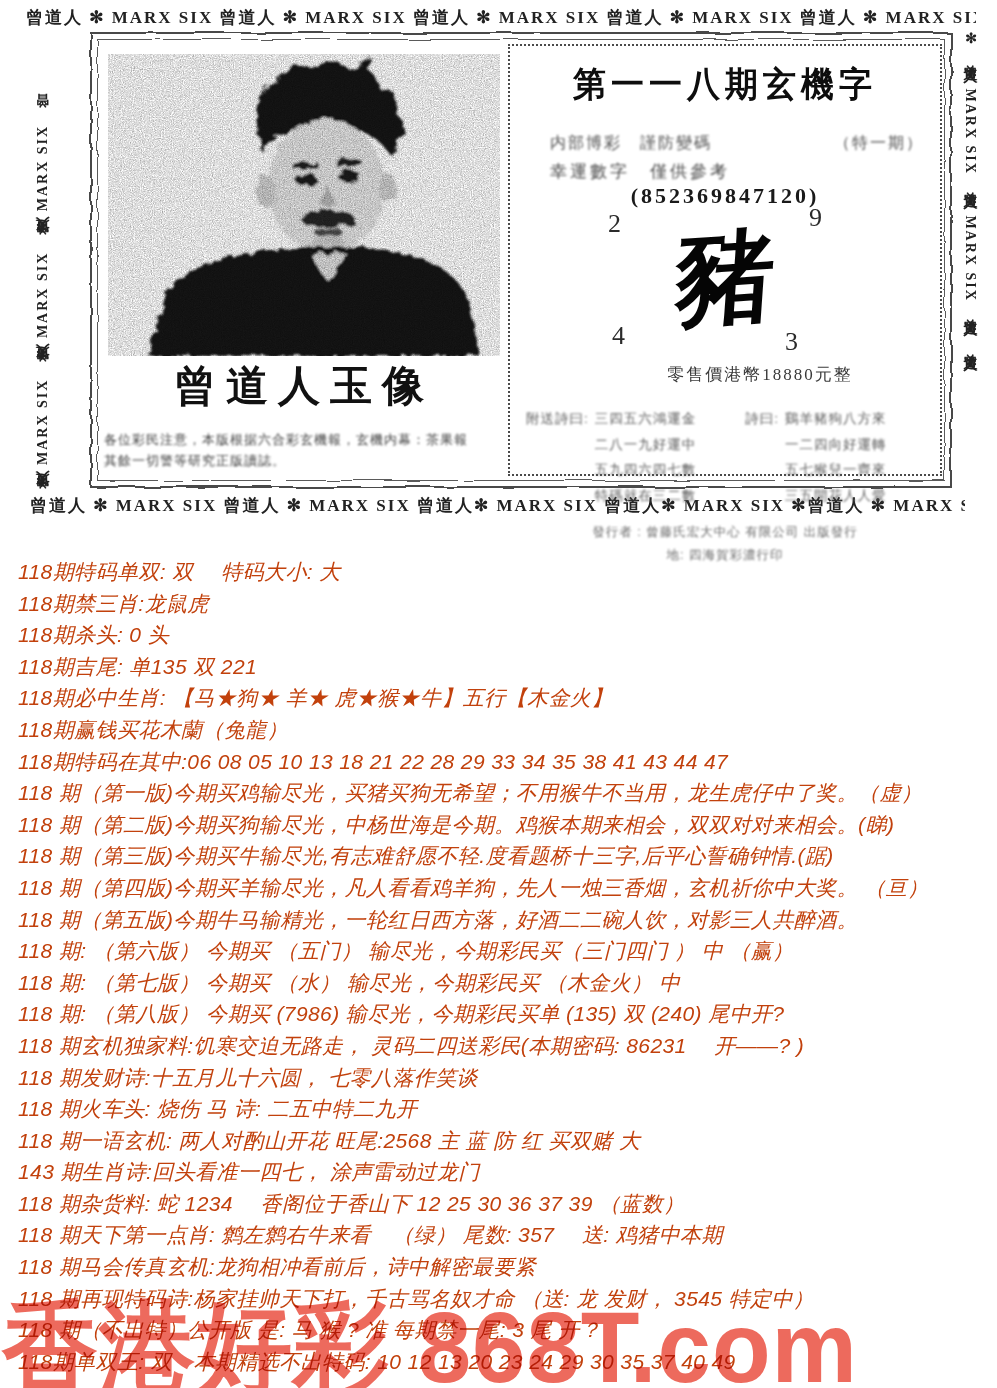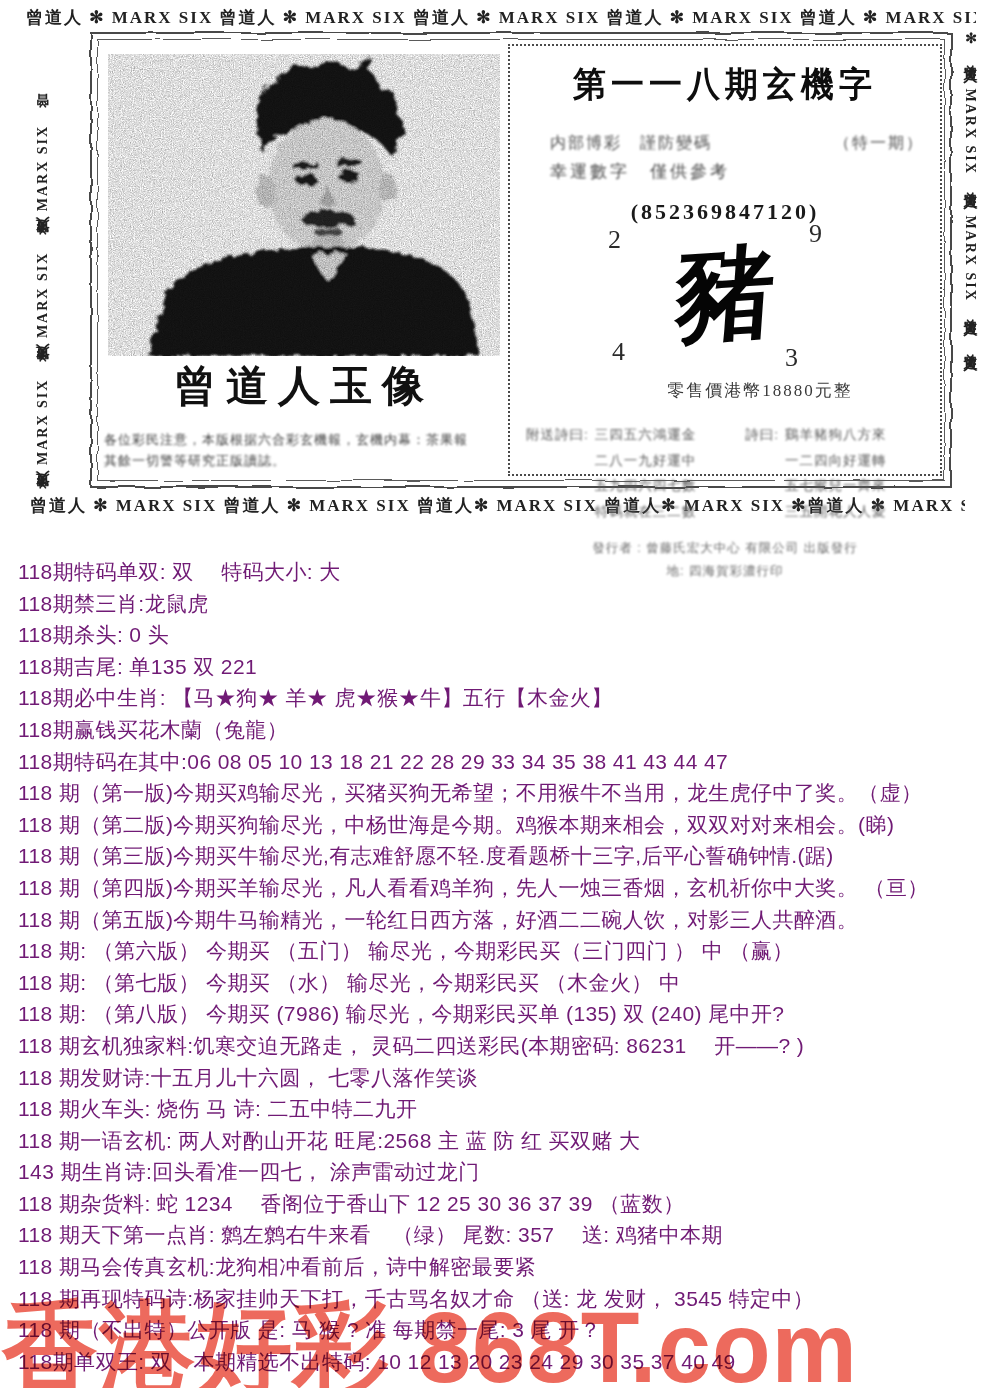--- a/index.html
+++ b/index.html
@@ -31,43 +31,43 @@
            line-height:1.6;filter:blur(0.9px);letter-spacing:1px;}
 
   .panel{position:absolute;left:420px;top:14px;width:434px;height:432px;border:2px dotted #4a4a4a;
          box-sizing:border-box;}
   .panel-title{margin-top:16px;text-align:center;font-family:"Liberation Serif", serif;
          font-weight:bold;font-size:33px;letter-spacing:5px;color:#0d0d0d;
          filter:blur(0.4px);transform:scaleY(1.05);}
   .notice-row{display:flex;justify-content:space-between;margin:26px 16px 0 40px;
          font-size:16px;color:#4f4f4f;filter:blur(1px);letter-spacing:2px;}
   .notice-line2{margin:6px 16px 0 40px;font-size:17px;color:#484848;filter:blur(0.9px);letter-spacing:3px;}
-  .lucky{margin-top:16px;text-align:center;font-family:"Liberation Serif", serif;font-weight:bold;
+  .lucky{text-align:center;font-family:"Liberation Serif", serif;font-weight:bold;
          font-size:22px;letter-spacing:3px;color:#1a1a1a;filter:blur(0.3px);}
   .zodiac-box{position:relative;width:250px;height:140px;margin:4px auto 0;}
   .zodiac-char{position:absolute;left:50%;top:48%;transform:translate(-50%,-50%) rotate(-4deg) skewX(-8deg);
          font-family:"Liberation Serif", serif;font-weight:bold;font-size:100px;color:#050505;}
   .zc{position:absolute;font-family:"Liberation Serif", serif;font-size:26px;color:#2b2b2b;filter:blur(0.4px);}
   .zc-tl{left:8px;top:-4px;} .zc-tr{right:28px;top:-10px;}
   .zc-bl{left:12px;bottom:2px;} .zc-br{right:52px;bottom:-4px;}
   .price{margin-top:10px;text-align:center;padding-left:70px;font-family:"Liberation Serif", serif;
          font-size:17px;color:#3a3a3a;letter-spacing:2px;filter:blur(0.7px);}
   .poems{display:flex;margin:20px 8px 0 16px;font-size:13.5px;color:#5c5c5c;line-height:1.9;
          filter:blur(1.15px);letter-spacing:1px;}
   .poem{display:flex;}
   .poem-label{white-space:nowrap;margin-right:6px;}
   .poem-left{width:54%;}
   .poem-right{width:46%;}
   .panel-footer{margin-top:12px;text-align:center;font-size:12.5px;color:#6a6a6a;line-height:1.9;
          filter:blur(1.15px);letter-spacing:1px;}
 
   
   .body-lines{position:absolute;left:18px;top:556px;width:975px;}
-  .bline{height:31.6px;line-height:31.6px;font-size:21px;color:#701a75;white-space:nowrap;
-         letter-spacing:0.4px;}
+  .bline{height:31.6px;line-height:31.6px;font-size:21px;color:#c2410c;white-space:nowrap;
+         letter-spacing:0.4px;font-style:italic;}
 
   
   .watermark{position:absolute;left:2px;top:1282px;z-index:6;font-weight:bold;font-size:96px;
          white-space:nowrap;opacity:0.78;mix-blend-mode:multiply;letter-spacing:1px;
          transform:scaleY(1.04);transform-origin:left top;
          font-family:"Liberation Sans", sans-serif;}
 
   svg.defs{position:absolute;width:0;height:0;}
 </style>
 </head>

